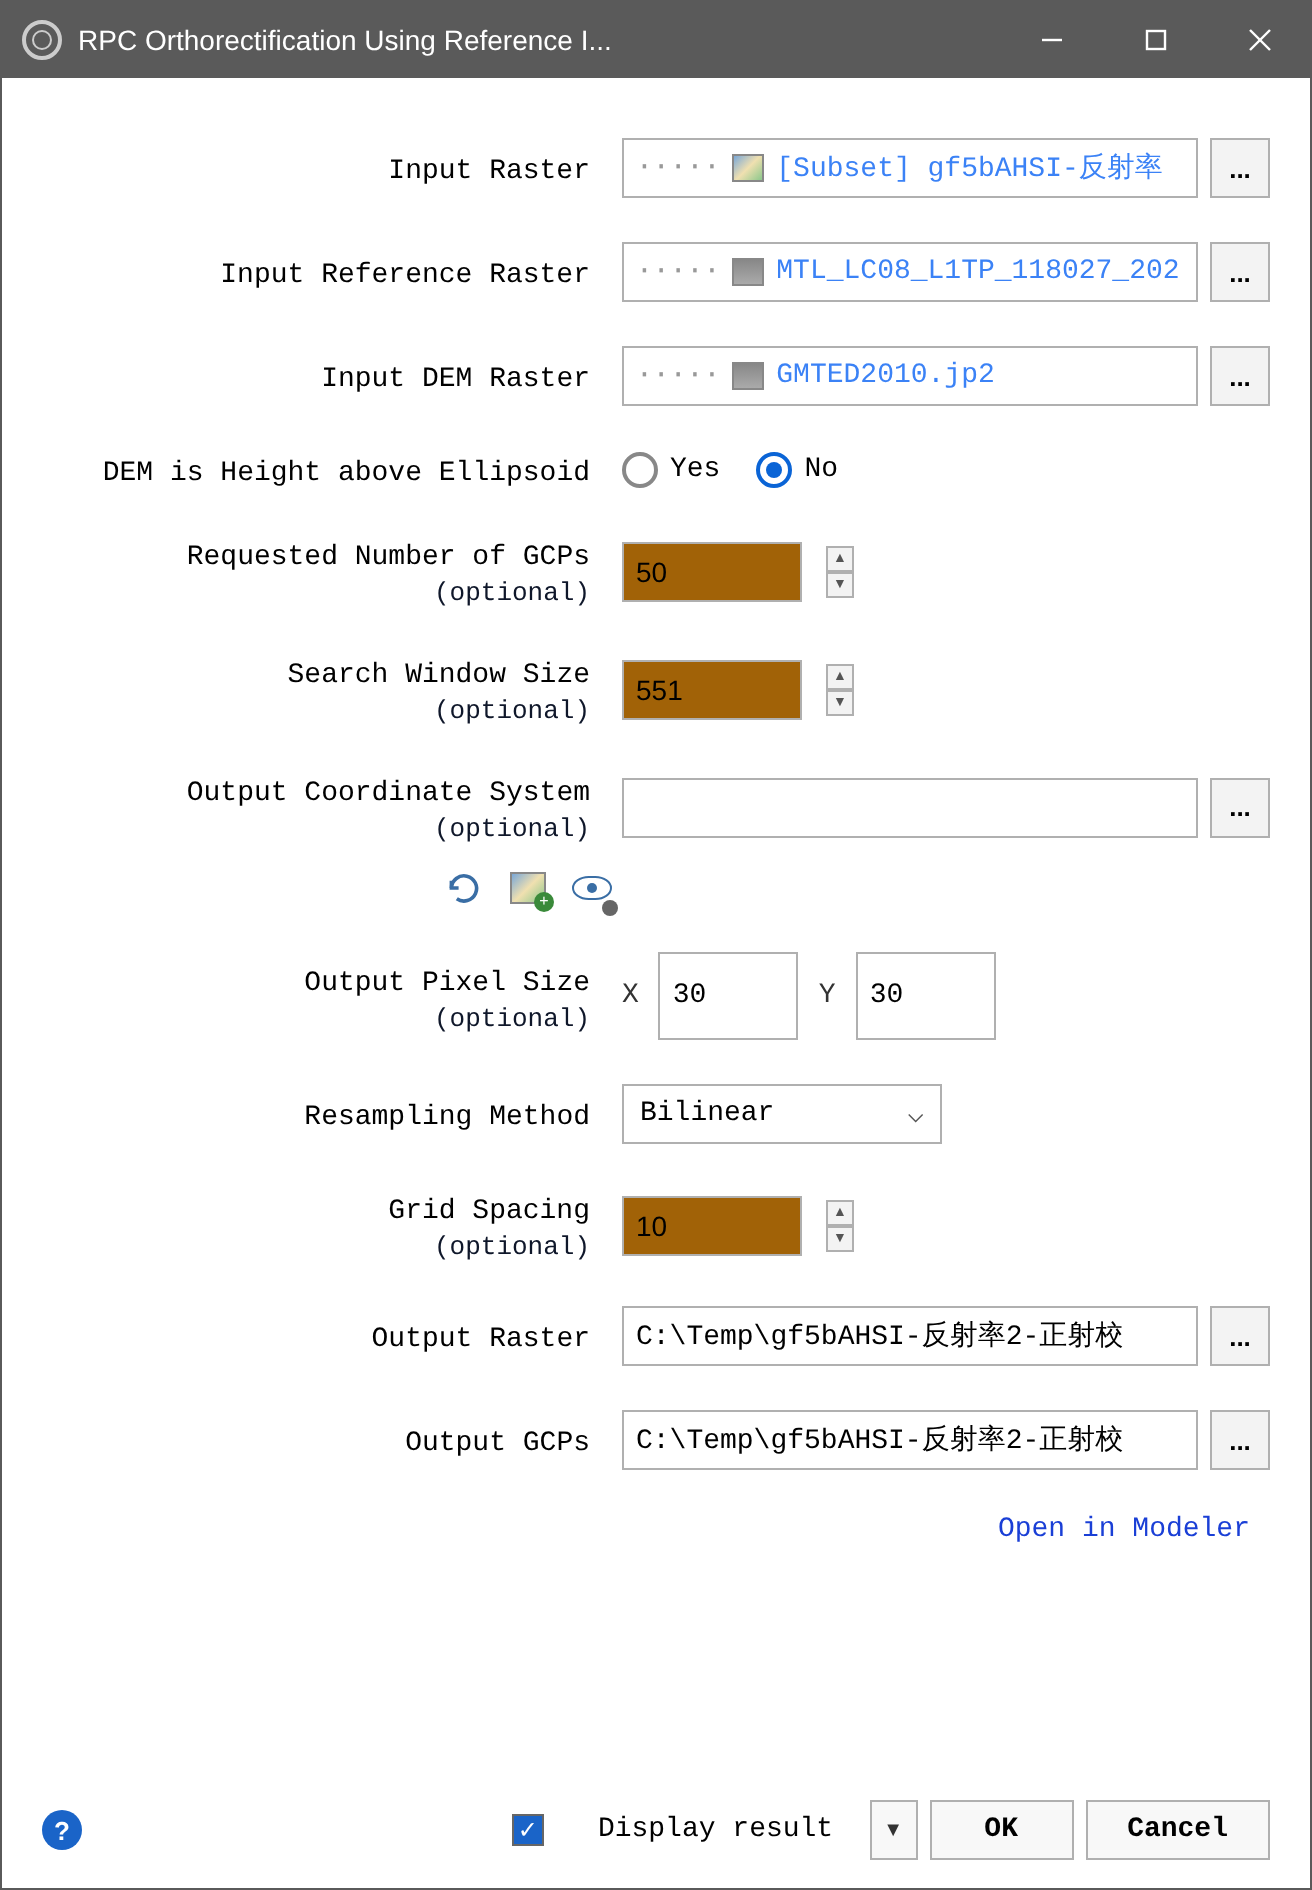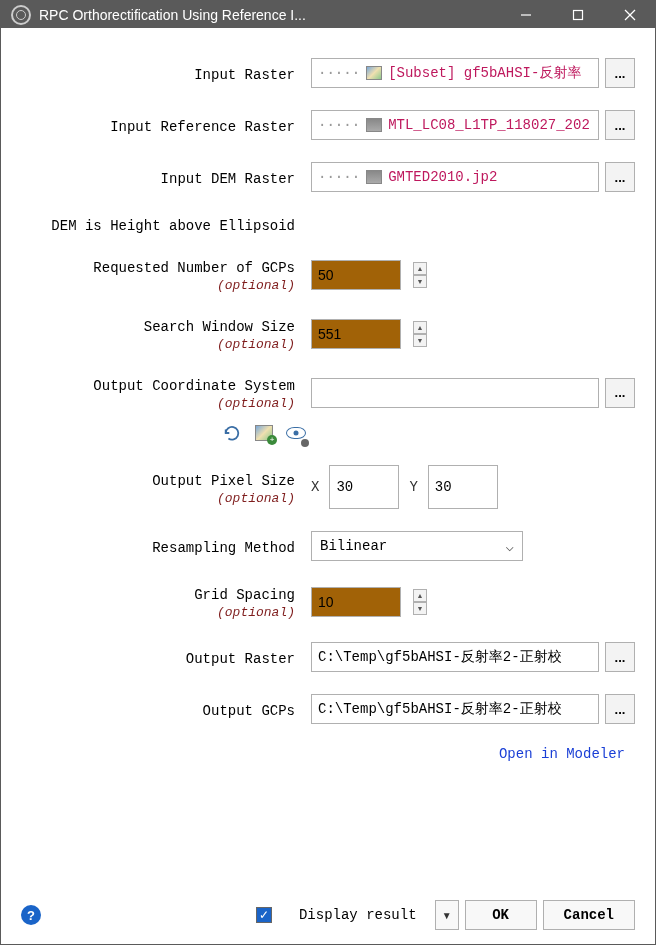--- a/index.html
+++ b/index.html
@@ -13,21 +13,21 @@
     }
     .window {
       width: 656px;
       height: 945px;
       background: #ffffff;
       border: 1px solid #5a5a5a;
       display: flex;
       flex-direction: column;
     }
     .titlebar {
-      height: 27px;
+      height: 38px;
       background: #5a5a5a;
       color: #ffffff;
       display: flex;
       align-items: center;
       padding: 0 10px;
       font-size: 14px;
     }
     .app-icon {
       width: 20px;
       height: 20px;
@@ -63,22 +63,21 @@
     .label-col {
       width: 290px;
       text-align: right;
       padding-right: 16px;
       font-family: "Courier New", "SimSun", monospace;
       font-size: 14px;
       color: #000;
       padding-top: 4px;
     }
     .optional {
-      font-style: italic;
-      color: #7f1d1d;
+      color: #0f172a;
       font-size: 13px;
       display: block;
       margin-top: 2px;
     }
     .input-col {
       flex: 1;
       display: flex;
       align-items: center;
       gap: 6px;
     }
@@ -102,21 +101,21 @@
       font-family: monospace;
       flex-shrink: 0;
     }
     .raster-icon {
       width: 16px; height: 14px;
       background: linear-gradient(135deg, #7aa8d8 0%, #f0e0b0 50%, #8cc88c 100%);
       border: 1px solid #888;
       flex-shrink: 0;
     }
     .raster-icon.gray { background: linear-gradient(#888, #aaa); }
-    .file-text { overflow: hidden; text-overflow: clip; white-space: nowrap; color: #be185d; }
+    .file-text { overflow: hidden; text-overflow: clip; white-space: nowrap; color: #3b82f6; }
 
     .browse-btn {
       width: 30px; height: 30px;
       border: 1px solid #b0b0b0;
       background: #f3f3f3;
       display: flex;
       align-items: center;
       justify-content: center;
       font-weight: bold;
       cursor: default;
@@ -217,21 +216,21 @@
     .axis-label { font-family: "Courier New", monospace; font-size: 14px; color: #333; }
     .pixel-input {
       width: 70px; height: 44px;
       border: 1px solid #b0b0b0;
       padding: 0 6px;
       font-family: "Courier New", monospace;
       font-size: 14px;
     }
 
     .select-box {
-      width: 212px; height: 30px;
+      width: 160px; height: 30px;
       border: 1px solid #b0b0b0;
       display: flex; align-items: center; justify-content: space-between;
       padding: 0 8px;
       font-family: "Courier New", monospace;
       font-size: 14px;
       background: #ffffff;
     }
     .select-box .chev { color: #555; }
 
     .modeler-link {
@@ -347,20 +346,32 @@
           <span class="tree-line">·····</span>
           <span class="raster-icon gray"></span>
           <span class="file-text">GMTED2010.jp2</span>
         </div>
         <div class="browse-btn">...</div>
       </div>
     </div>
 
     <div class="form-row">
       <div class="label-col">DEM is Height above Ellipsoid</div>
+      <div class="input-col">
+        <div class="radio-group">
+          <div class="radio-item">
+            <div class="radio"></div>
+            <span>Yes</span>
+          </div>
+          <div class="radio-item">
+            <div class="radio selected"></div>
+            <span>No</span>
+          </div>
+        </div>
+      </div>
     </div>
 
     <div class="form-row">
       <div class="label-col">
         <span>Requested Number of GCPs</span>
         <span class="optional">(optional)</span>
       </div>
       <div class="input-col">
         <input class="num-input" value="50" style="">
         <div class="spin-btns">

